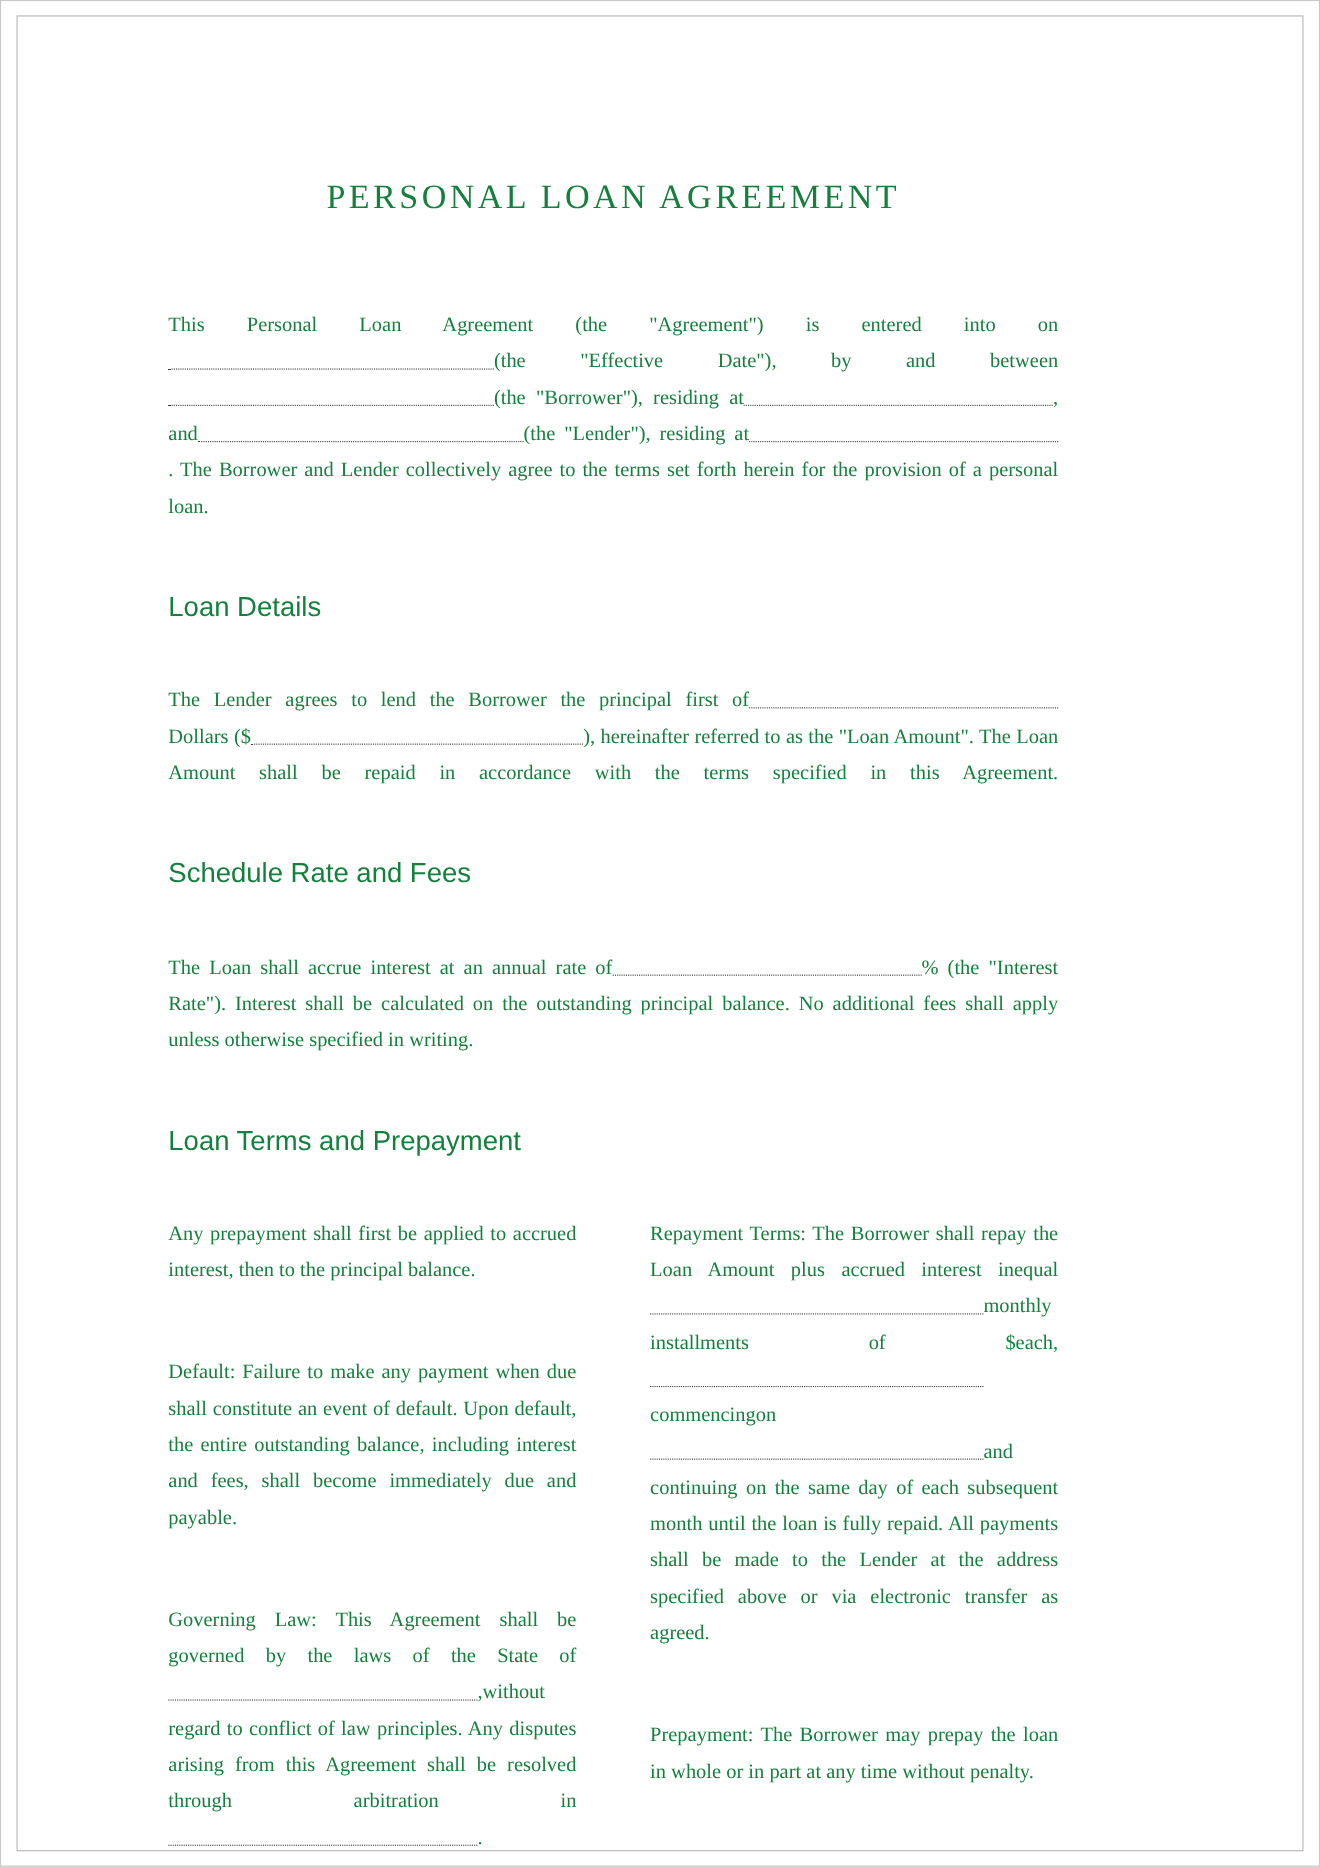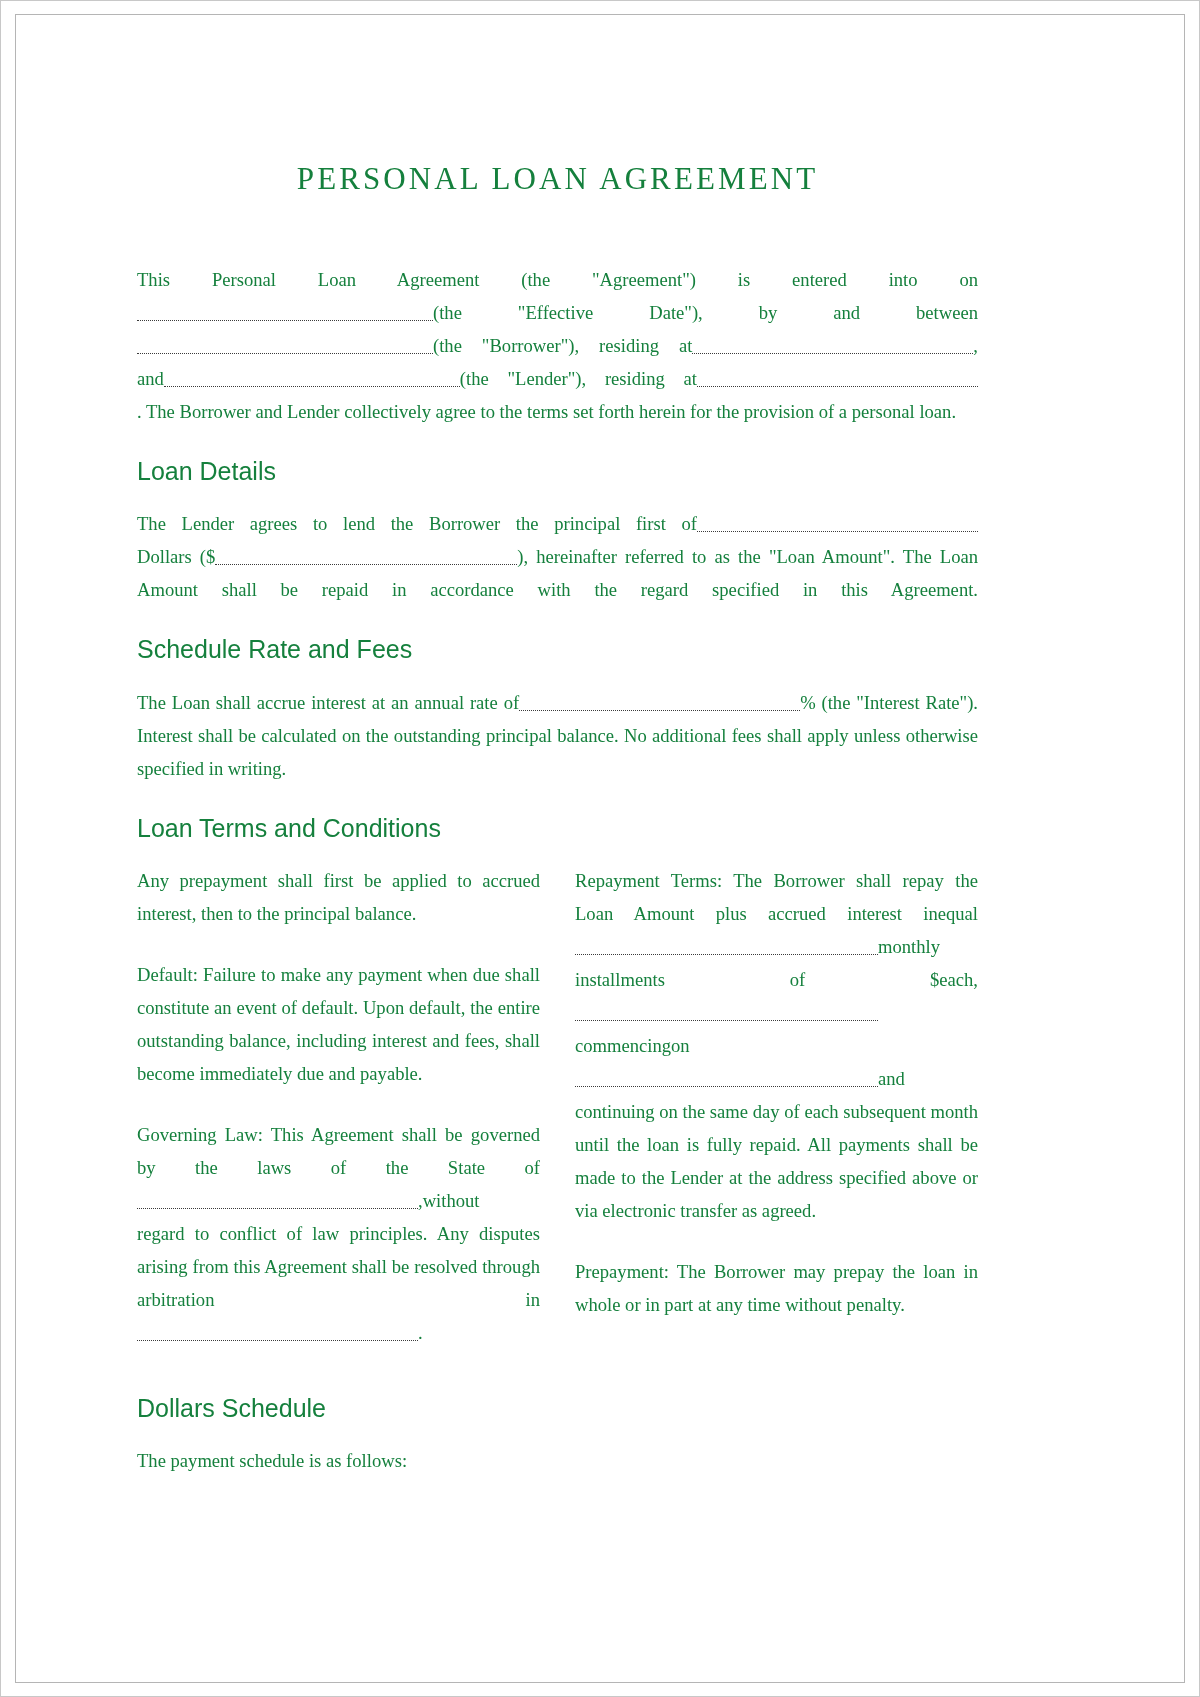--- a/index.html
+++ b/index.html
@@ -46,31 +46,31 @@
     margin: 0 0 0 0;
     line-height: 1.2;
     font-family: "Liberation Serif", "DejaVu Serif", serif;
   }
 
   
   .sec-h {
     font-size: 25px;
     font-weight: normal;
     line-height: 1.25;
-    margin: 0;
+    margin: 16px;
     font-family: "Liberation Sans", "DejaVu Sans", sans-serif;
   }
 
   
   .para {
     font-size: 18.6px;
     line-height: 33px;
     text-align: justify;
     text-justify: inter-word;
-    margin: 0;
+    margin: 16px;
   }
 
   
   .jrow {
     display: block;
     text-align: justify;
     text-align-last: justify;
   }
 
   
@@ -126,35 +126,35 @@
         <span>. The Borrower and Lender collectively agree to the terms set forth herein for the provision of a personal loan.</span>
       </div>
 
       <div class="spacer-m"></div>
 
       <div class="sec-h">Loan Details</div>
       <div class="spacer-s"></div>
 
       <div class="para">
         <span class="jrow"><span>The Lender agrees to lend the Borrower the principal first of</span><span class="blank b-amt-words"></span></span>
-        <span class="jrow"><span>Dollars ($</span><span class="blank b-amt-num"></span><span>), hereinafter referred to as the "Loan Amount". The Loan Amount shall be repaid in accordance with the regard specified in this Agreement.</span></span>
+        <span class="jrow"><span>Dollars ($</span><span class="blank b-amt-num"></span><span>), hereinafter referred to as the "Loan Amount". The Loan Amount shall be repaid in accordance with the terms specified in this Agreement.</span></span>
       </div>
 
       <div class="spacer-m"></div>
 
       <div class="sec-h">Schedule Rate and Fees</div>
       <div class="spacer-s"></div>
 
       <div class="para">
         <span>The Loan shall accrue interest at an annual rate of</span><span class="blank b-rate"></span><span>% (the "Interest Rate"). Interest shall be calculated on the outstanding principal balance. No additional fees shall apply unless otherwise specified in writing.</span>
       </div>
 
       <div class="spacer-m"></div>
 
-      <div class="sec-h">Loan Terms and Conditions</div>
+      <div class="sec-h">Loan Terms and Prepayment</div>
       <div class="spacer-s"></div>
 
       <div class="cols">
 
         <div class="col">
           <div class="para">
             <span>Any prepayment shall first be applied to accrued interest, then to the principal balance.</span>
           </div>
 
           <div class="spacer-m"></div>

